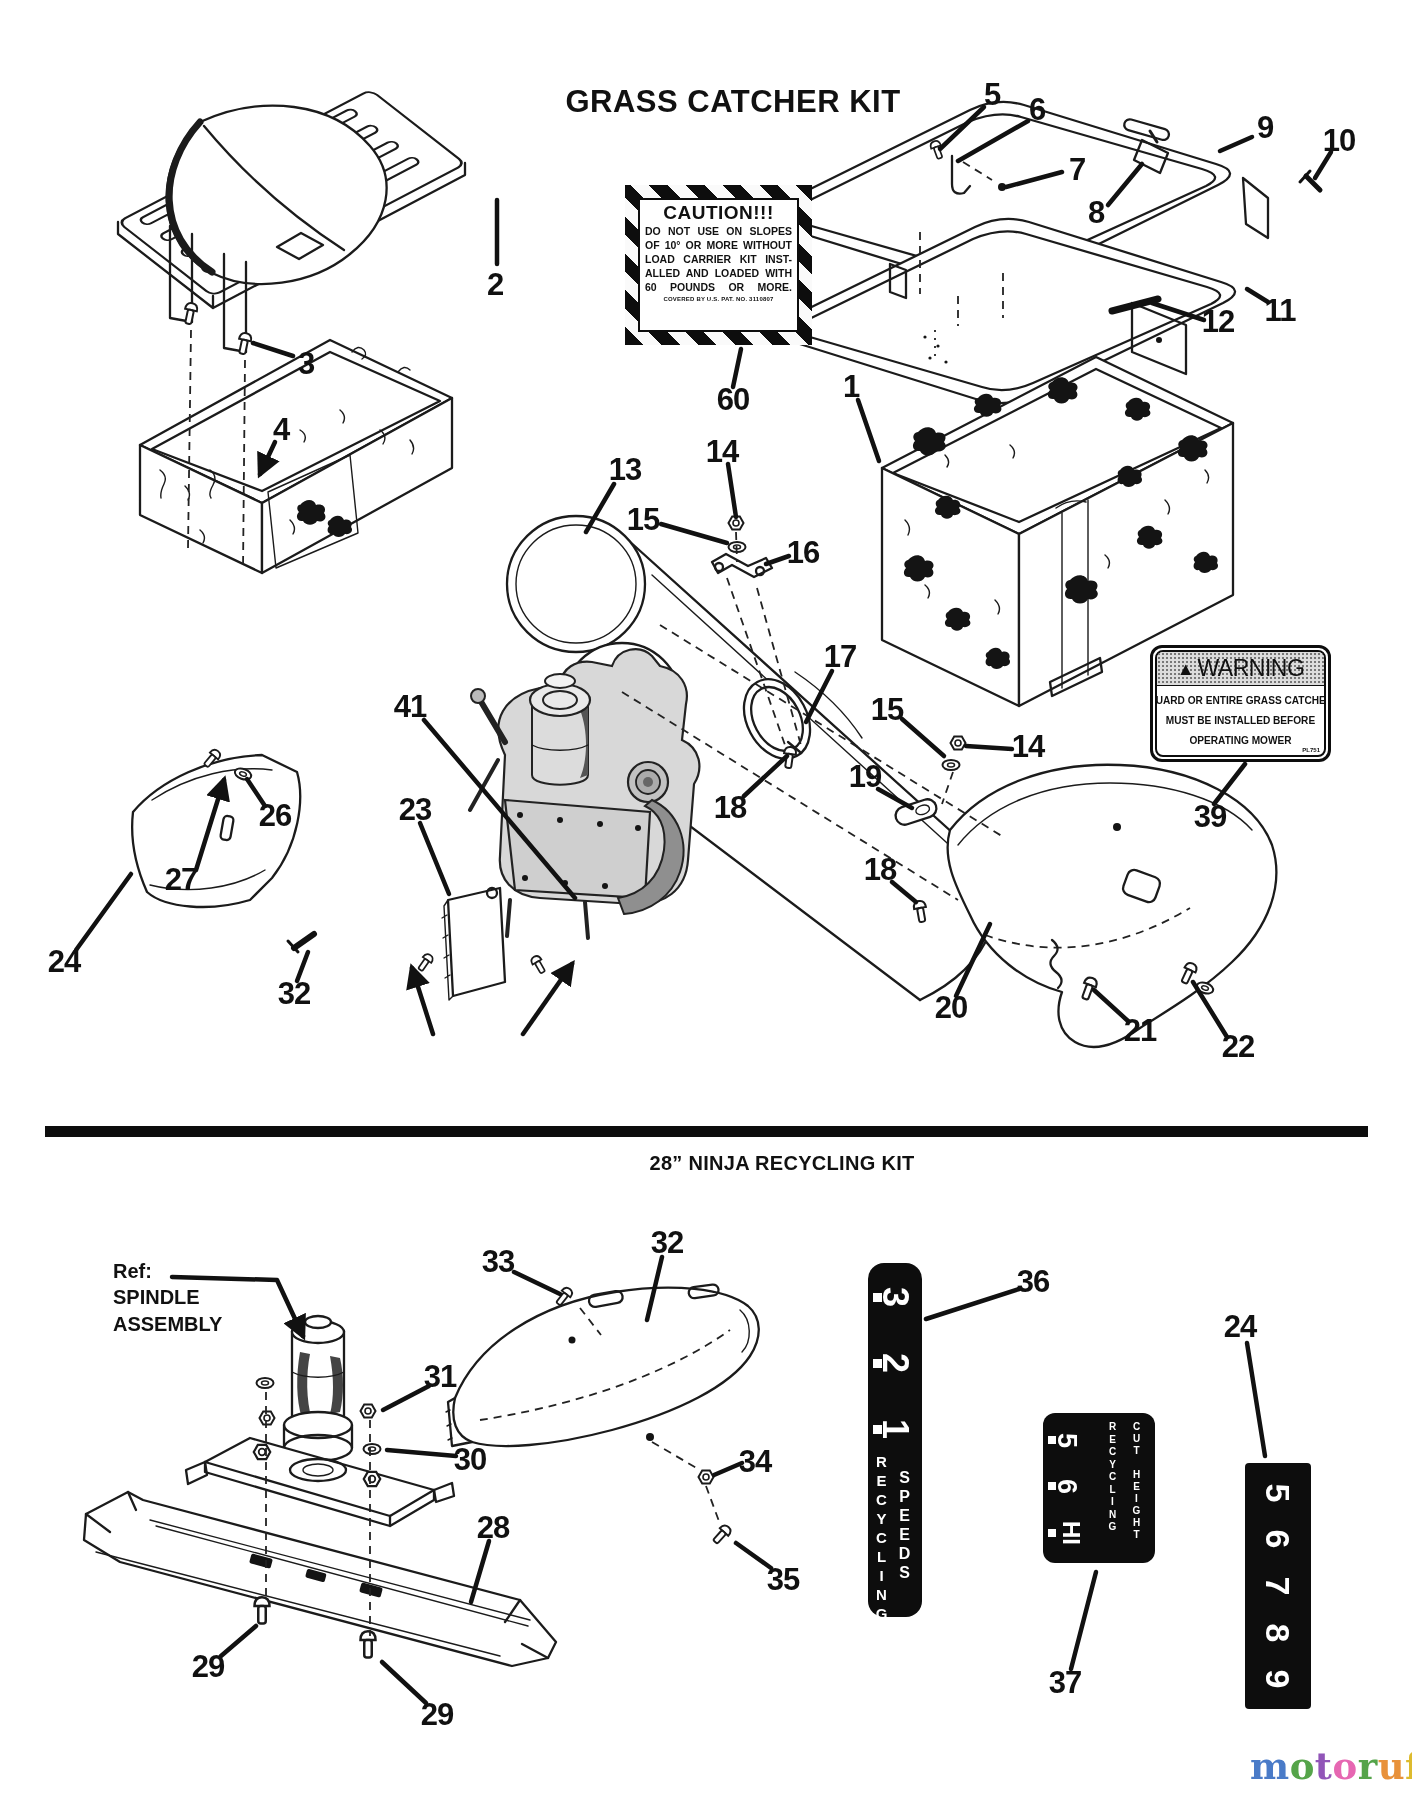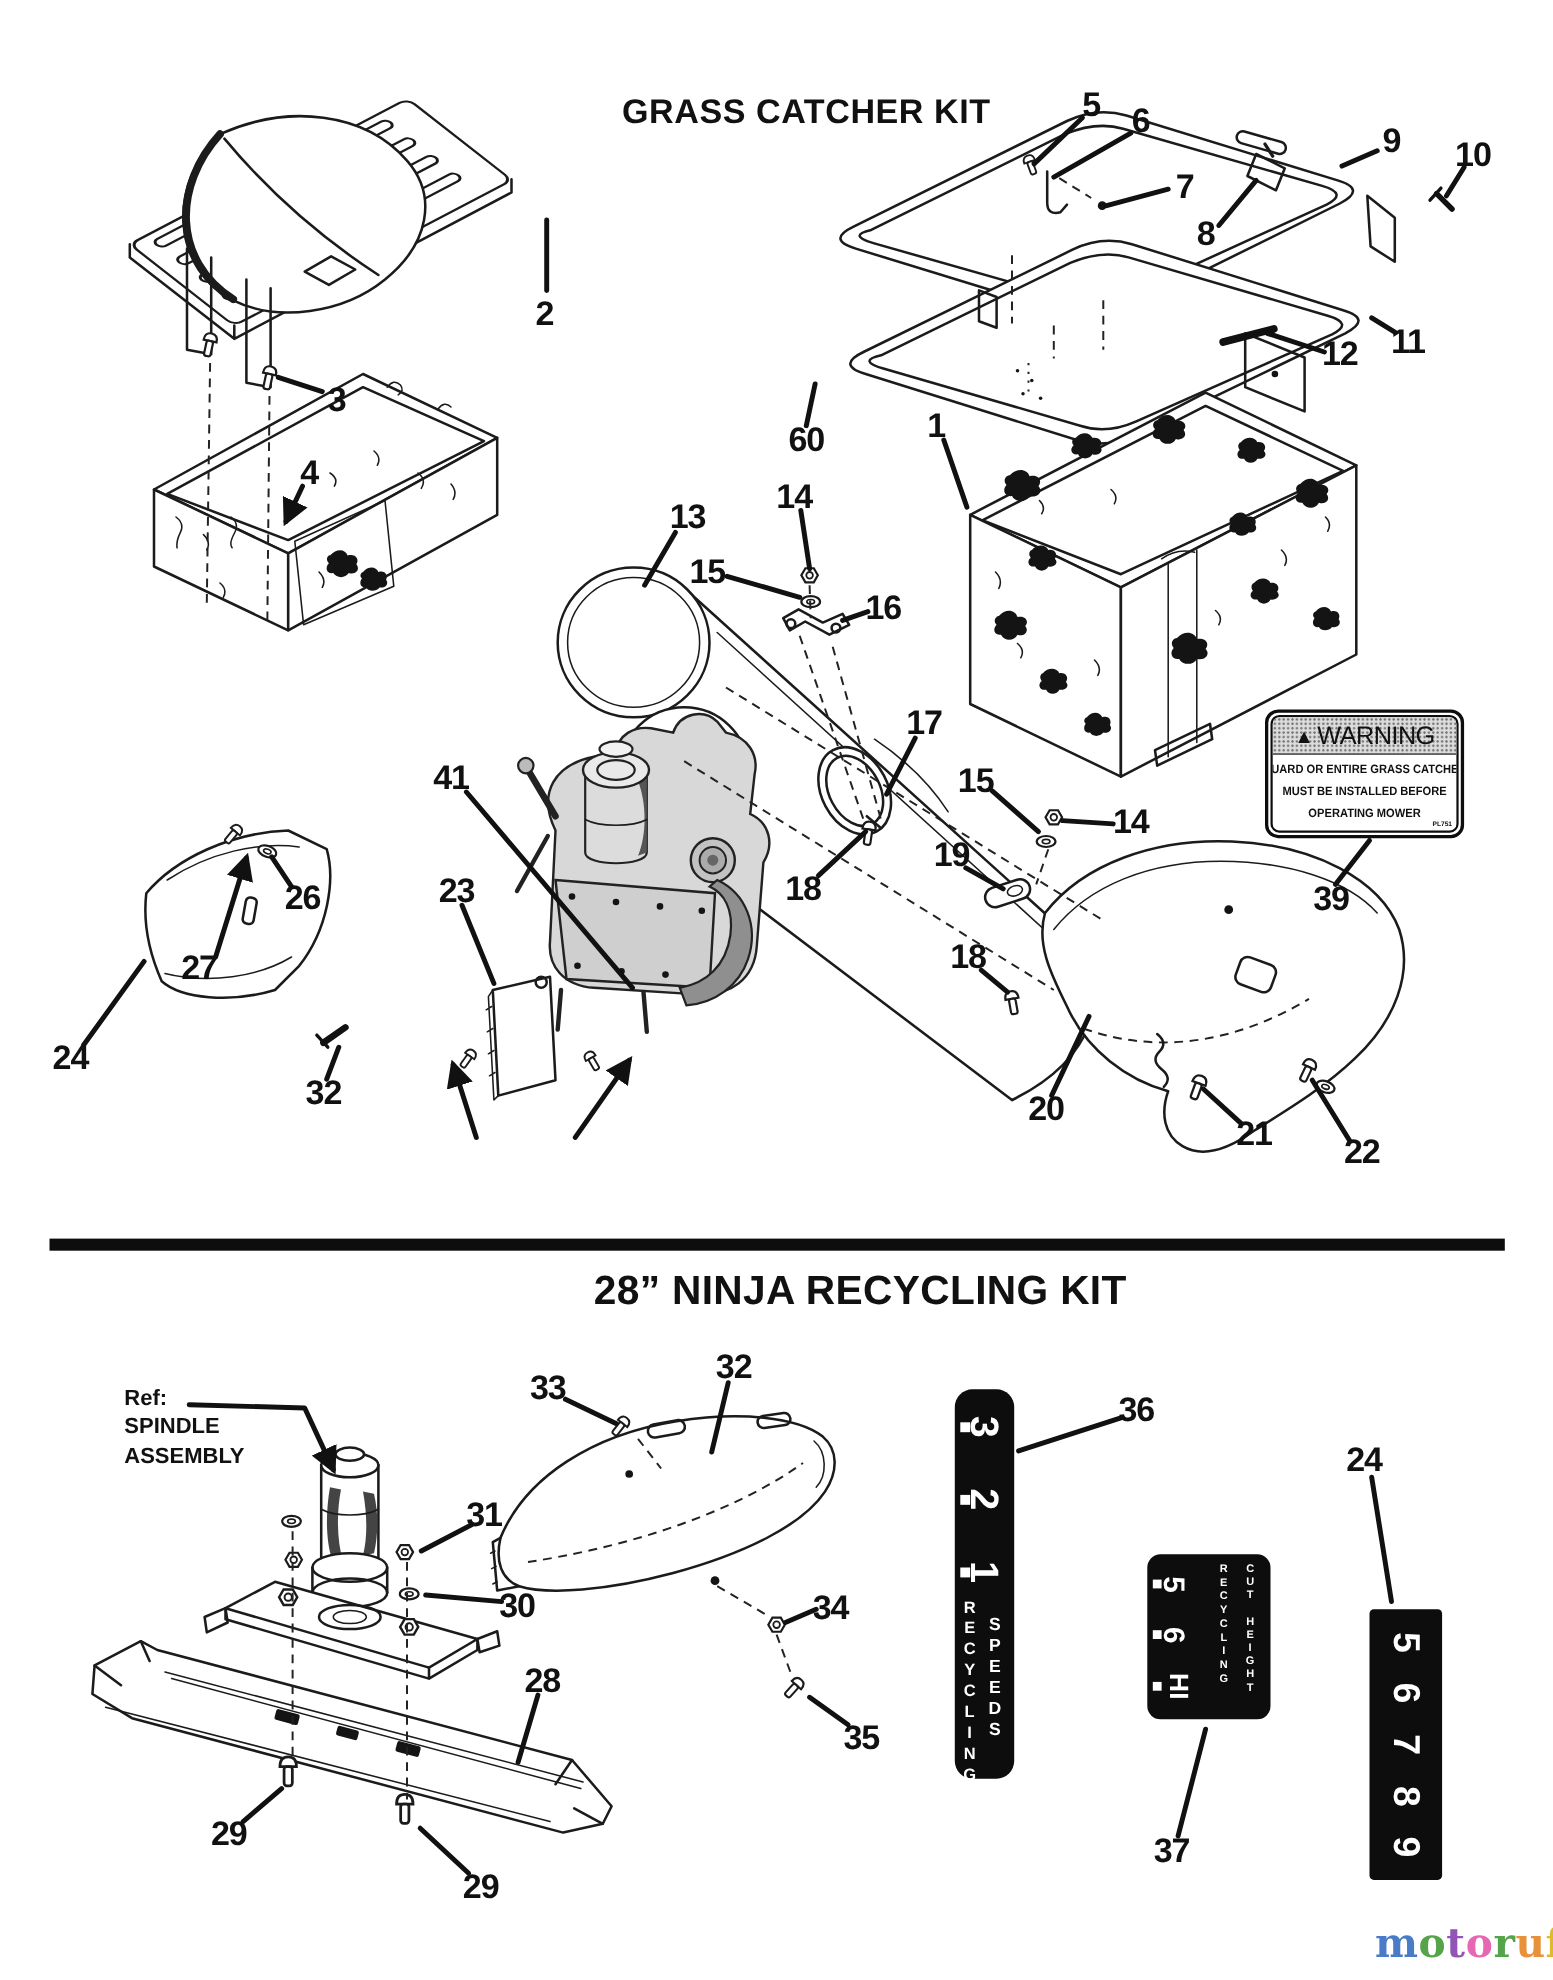--- a/index.html
+++ b/index.html
@@ -397,22 +397,33 @@
     <line class="ln" x1="433" y1="1034" x2="412" y2="968" marker-end="url(#ah)"></line>
     <line class="ln" x1="523" y1="1034" x2="572" y2="964" marker-end="url(#ah)"></line>
     <polyline points="172,1277 277,1280 303,1336" fill="none" stroke="#111" stroke-width="4.5" stroke-linecap="round" stroke-linejoin="round" marker-end="url(#ah)"></polyline>
   </g>
 </svg>
 
 <div class="ttl" style="left:733px;top:84px;font-size:31px;letter-spacing:.5px">GRASS CATCHER KIT</div>
 
 <div class="divider"></div>
 
-<div class="ttl" style="left:782px;top:1152px;font-size:37px;letter-spacing:.3px">28” NINJA RECYCLING KIT</div>
-
+<div class="ttl" style="left:782px;top:1152px;font-size:20px;letter-spacing:.3px">28” NINJA RECYCLING KIT</div>
+
+<div class="caution">
+  <div class="caution-in">
+    <div class="caution-title">CAUTION!!!</div>
+    <div class="c-line">DO NOT USE ON SLOPES</div>
+    <div class="c-line">OF 10° OR MORE WITHOUT</div>
+    <div class="c-line">LOAD CARRIER KIT INST-</div>
+    <div class="c-line">ALLED AND LOADED WITH</div>
+    <div class="c-line">60 POUNDS OR MORE.</div>
+    <div class="c-foot">COVERED BY U.S. PAT. NO. 3110807</div>
+  </div>
+</div>
 
 <div class="warn">
   <div class="warn-in">
     <div class="warn-head">
       <span class="warn-tri">▲</span>
       <span class="warn-title">WARNING</span>
     </div>
     <div class="warn-lines">
       <span>GUARD OR ENTIRE GRASS CATCHER</span>
       <span>MUST BE INSTALLED BEFORE</span>

